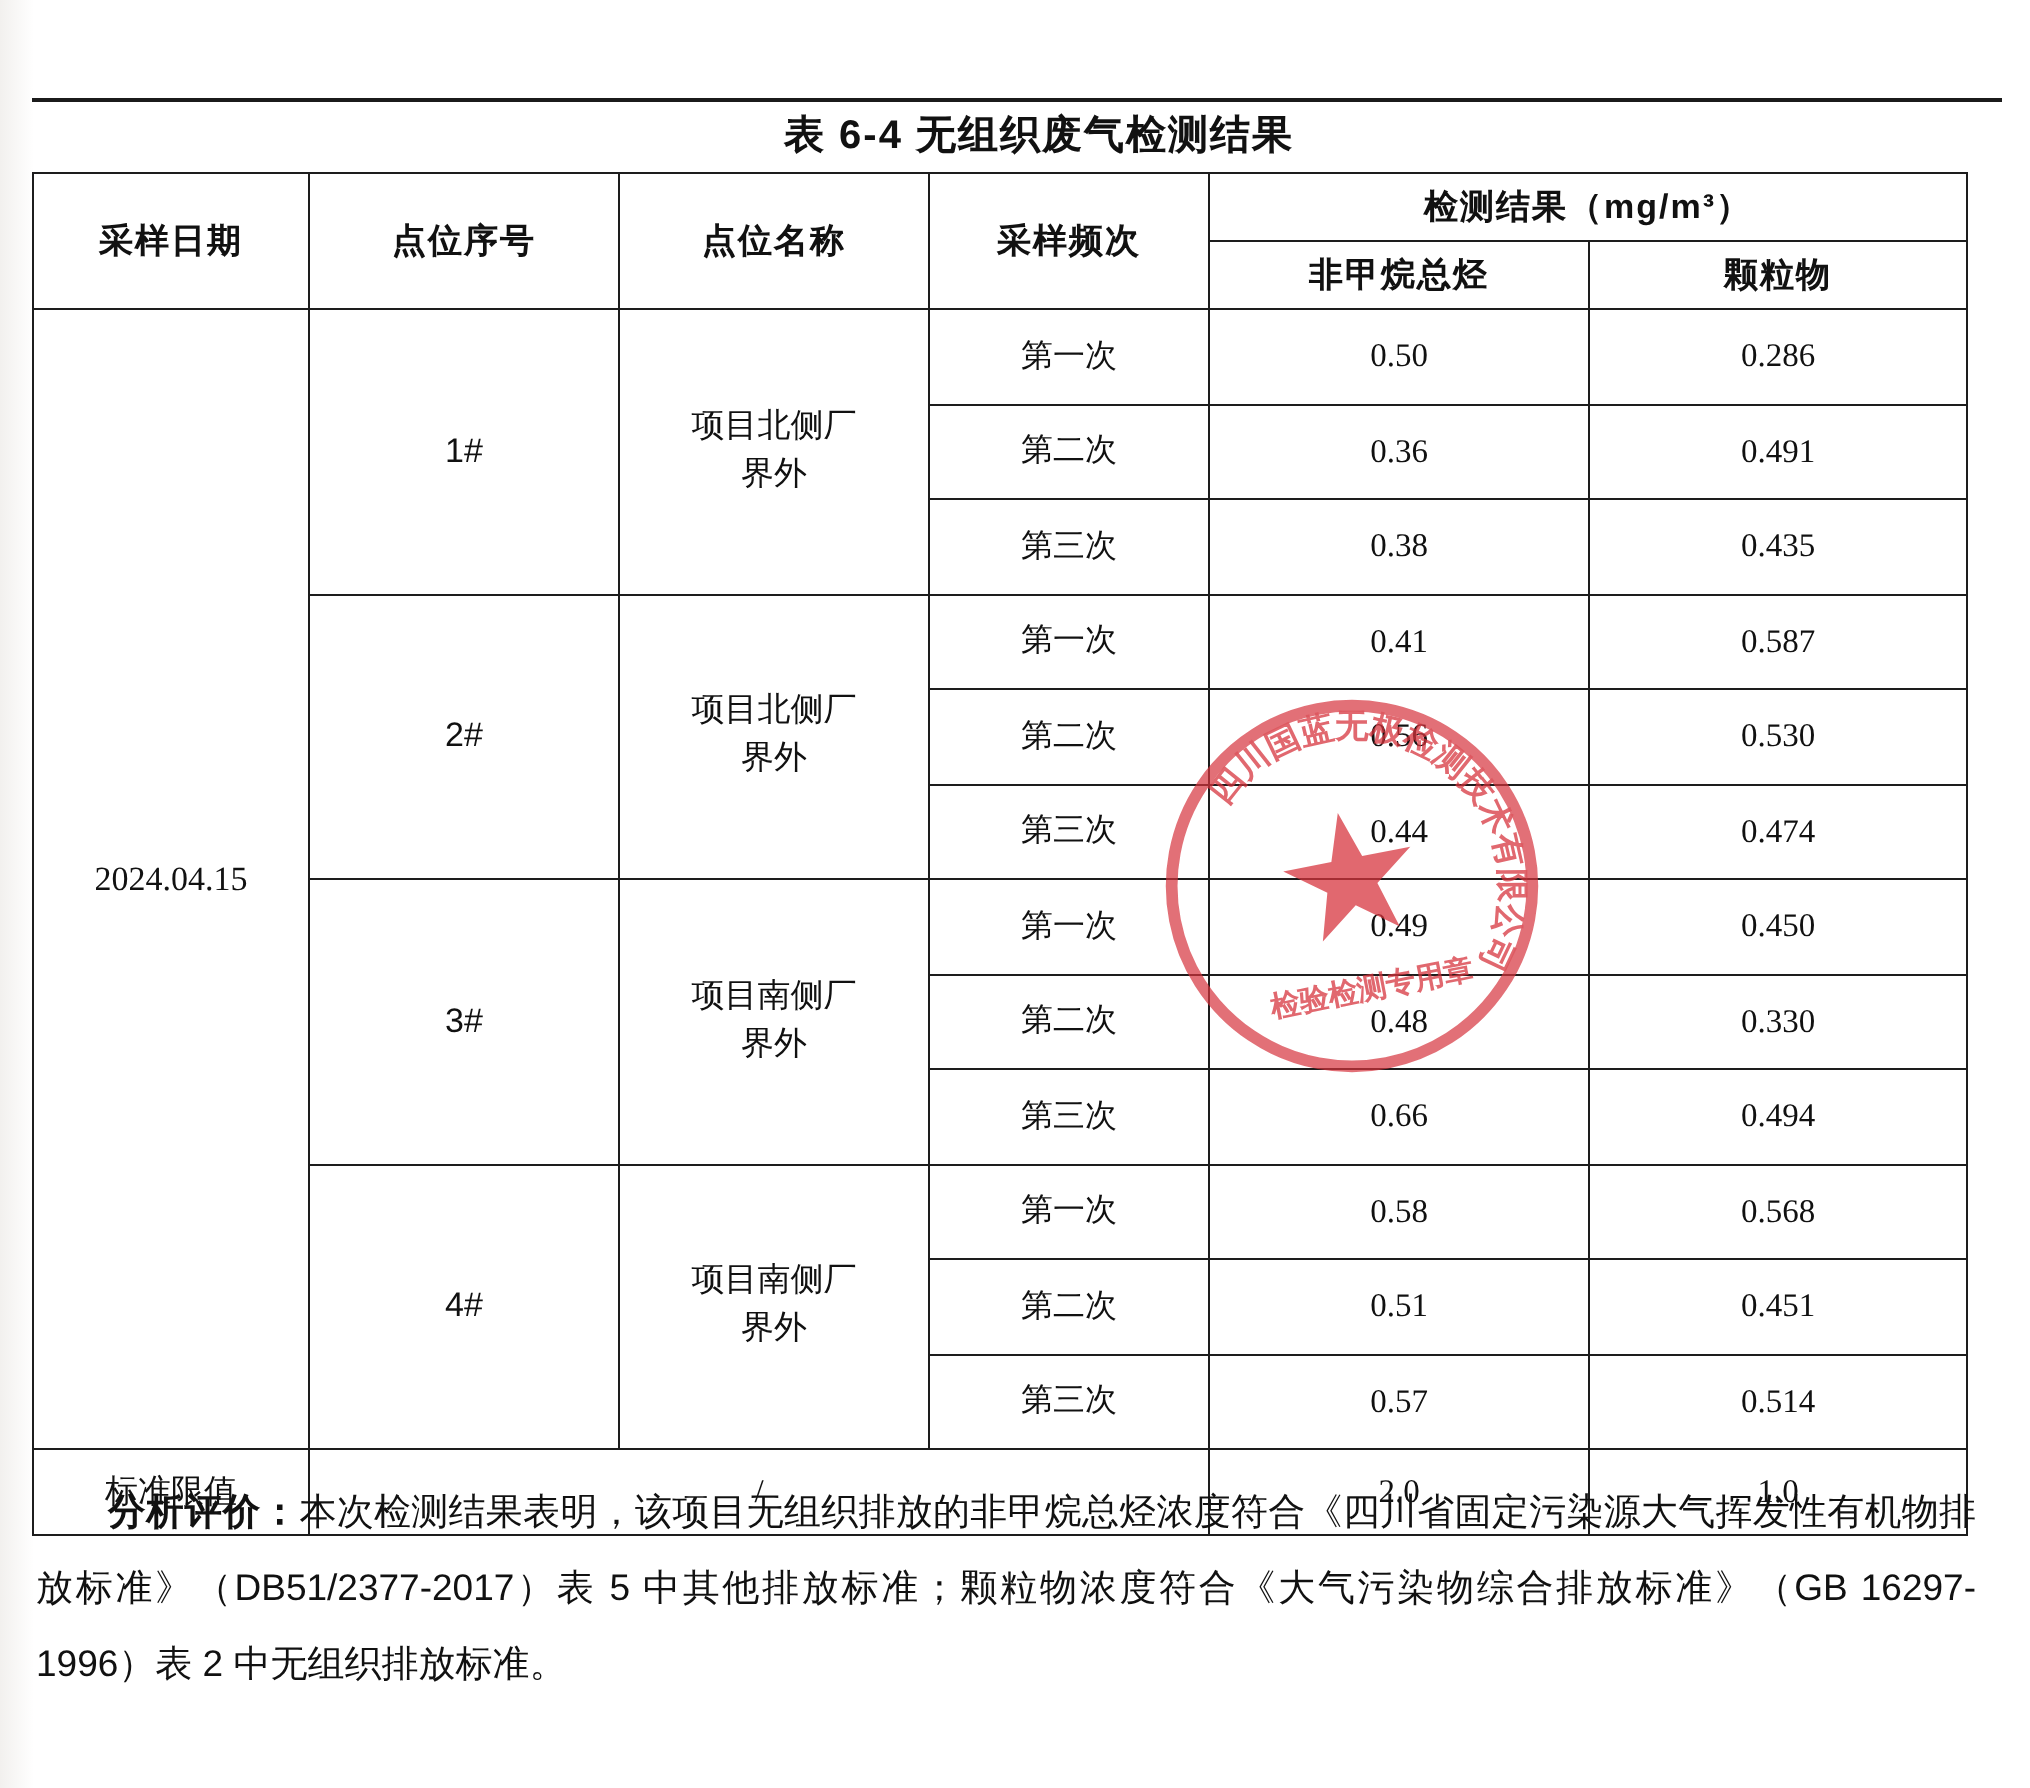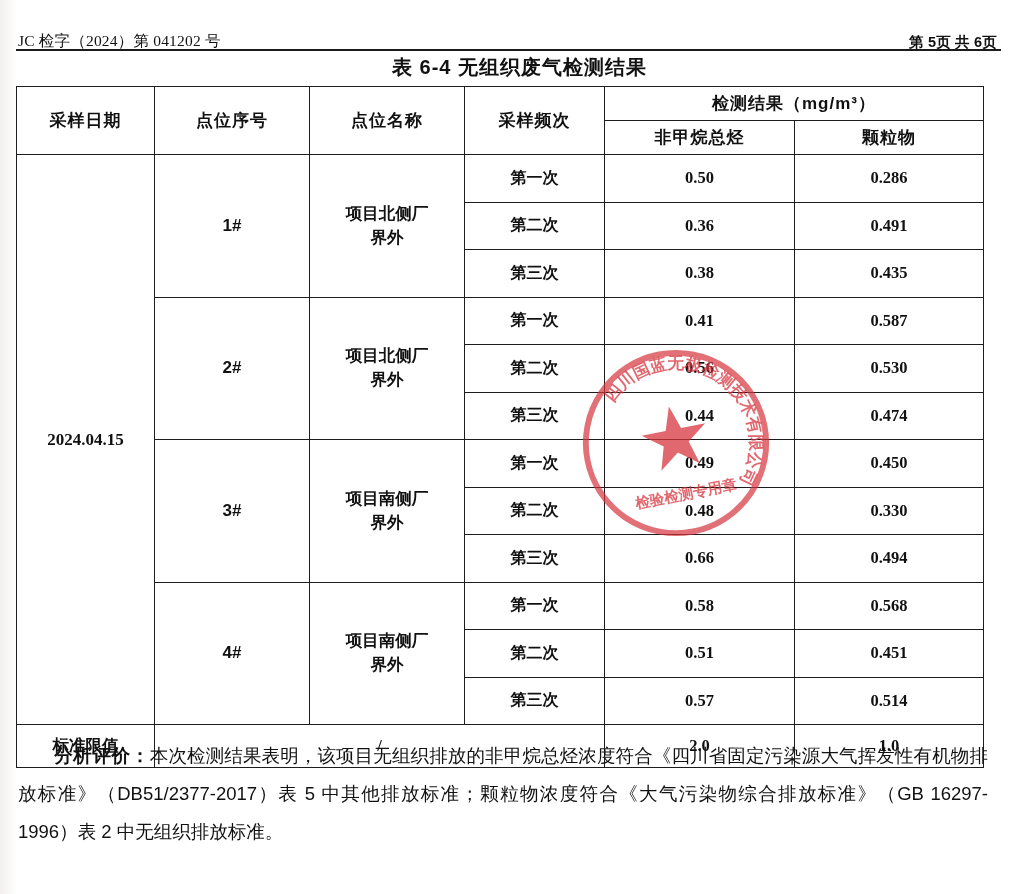--- a/index.html
+++ b/index.html
@@ -74,21 +74,21 @@
     width: 967px;
     border-collapse: collapse;
     table-layout: fixed;
     font-size: 16px;
   }
   table.report td, table.report th {
     border: 1px solid #1d1d1d;
     text-align: center;
     vertical-align: middle;
     padding: 2px 2px;
-    font-weight: 700;
+    font-weight: 400;
     background: transparent;
   }
   table.report th {
     font-weight: 700;
     font-family: "Liberation Sans", sans-serif;
     font-size: 17px;
     letter-spacing: 1px;
   }
   .th-h1 { height: 34px; }
   .th-h2 { height: 34px; }
@@ -168,24 +168,20 @@
     background: linear-gradient(to right, #f2f0ee, #ffffff);
   }
 </style>
 </head>
 <body>
 
 <div class="page">
 
   <div class="scan-edge"></div>
 
-  <div class="header-row">
-    <div class="header-left">JC 检字（2024）第 041202 号</div>
-    <div class="header-right">第 5页  共 6页</div>
-  </div>
   <div class="header-rule"></div>
 
   <div class="table-title">表 6-4 无组织废气检测结果</div>
 
   <table class="report">
     <colgroup>
       <col style="width:138px">
       <col style="width:155px">
       <col style="width:155px">
       <col style="width:140px">

